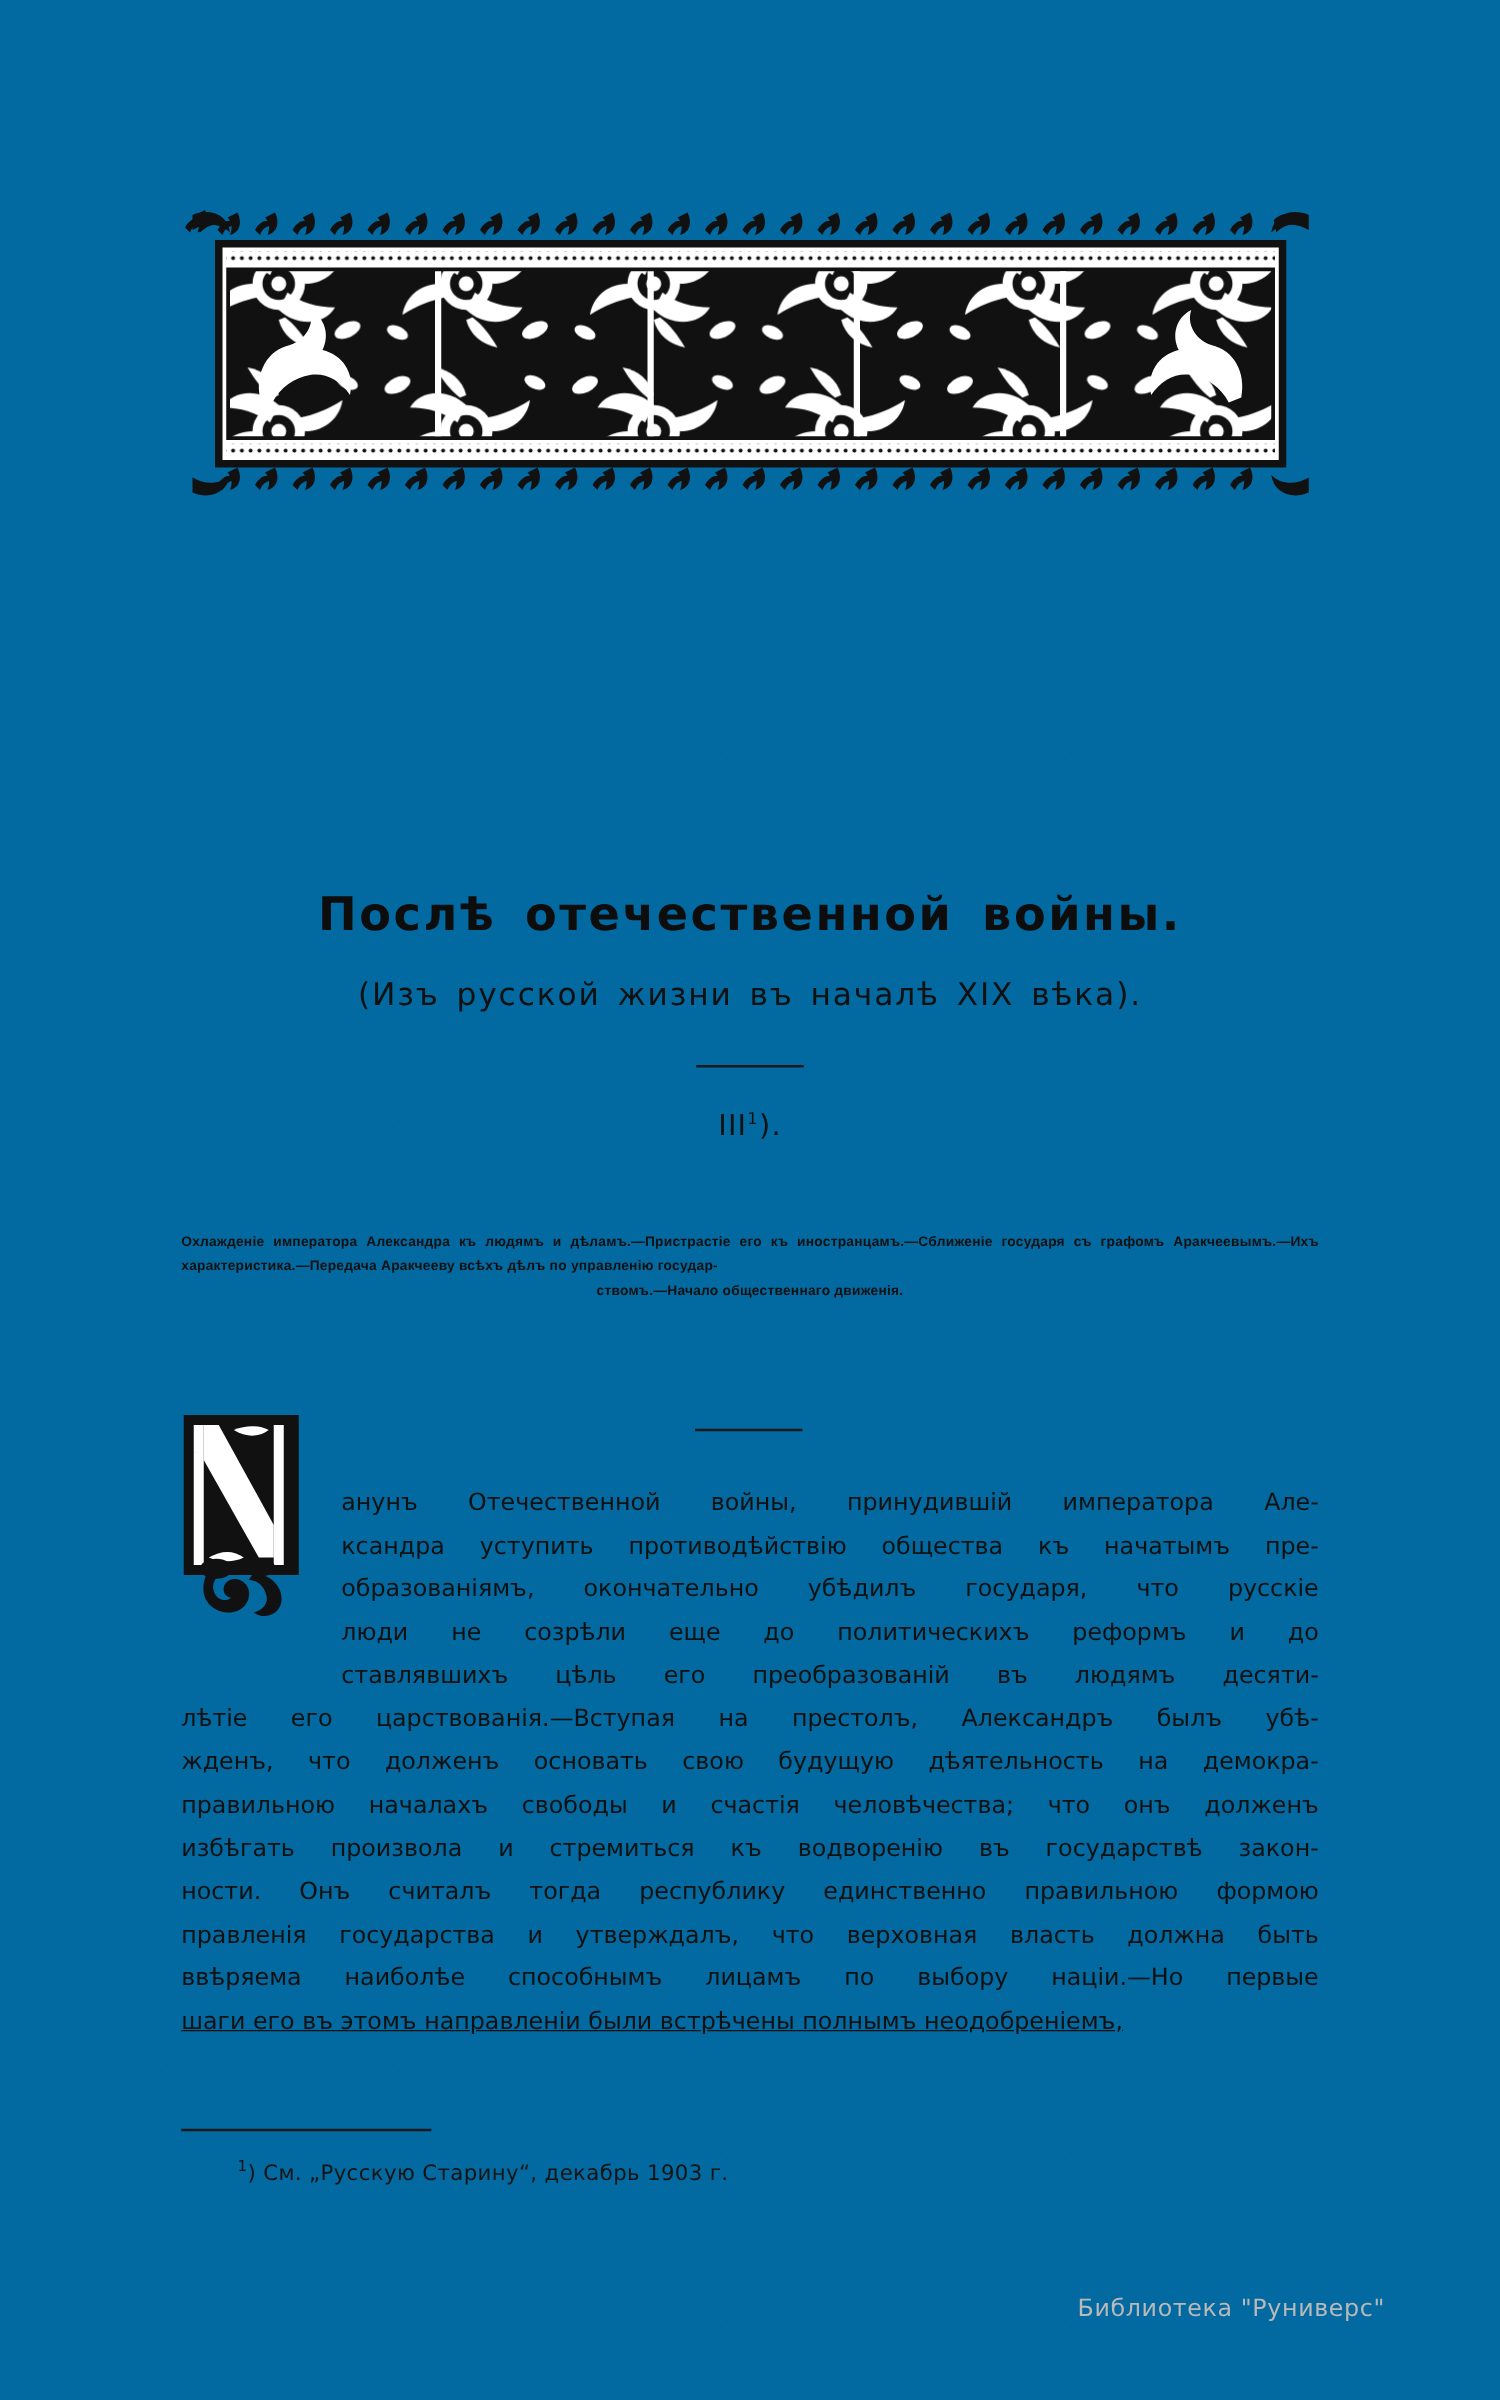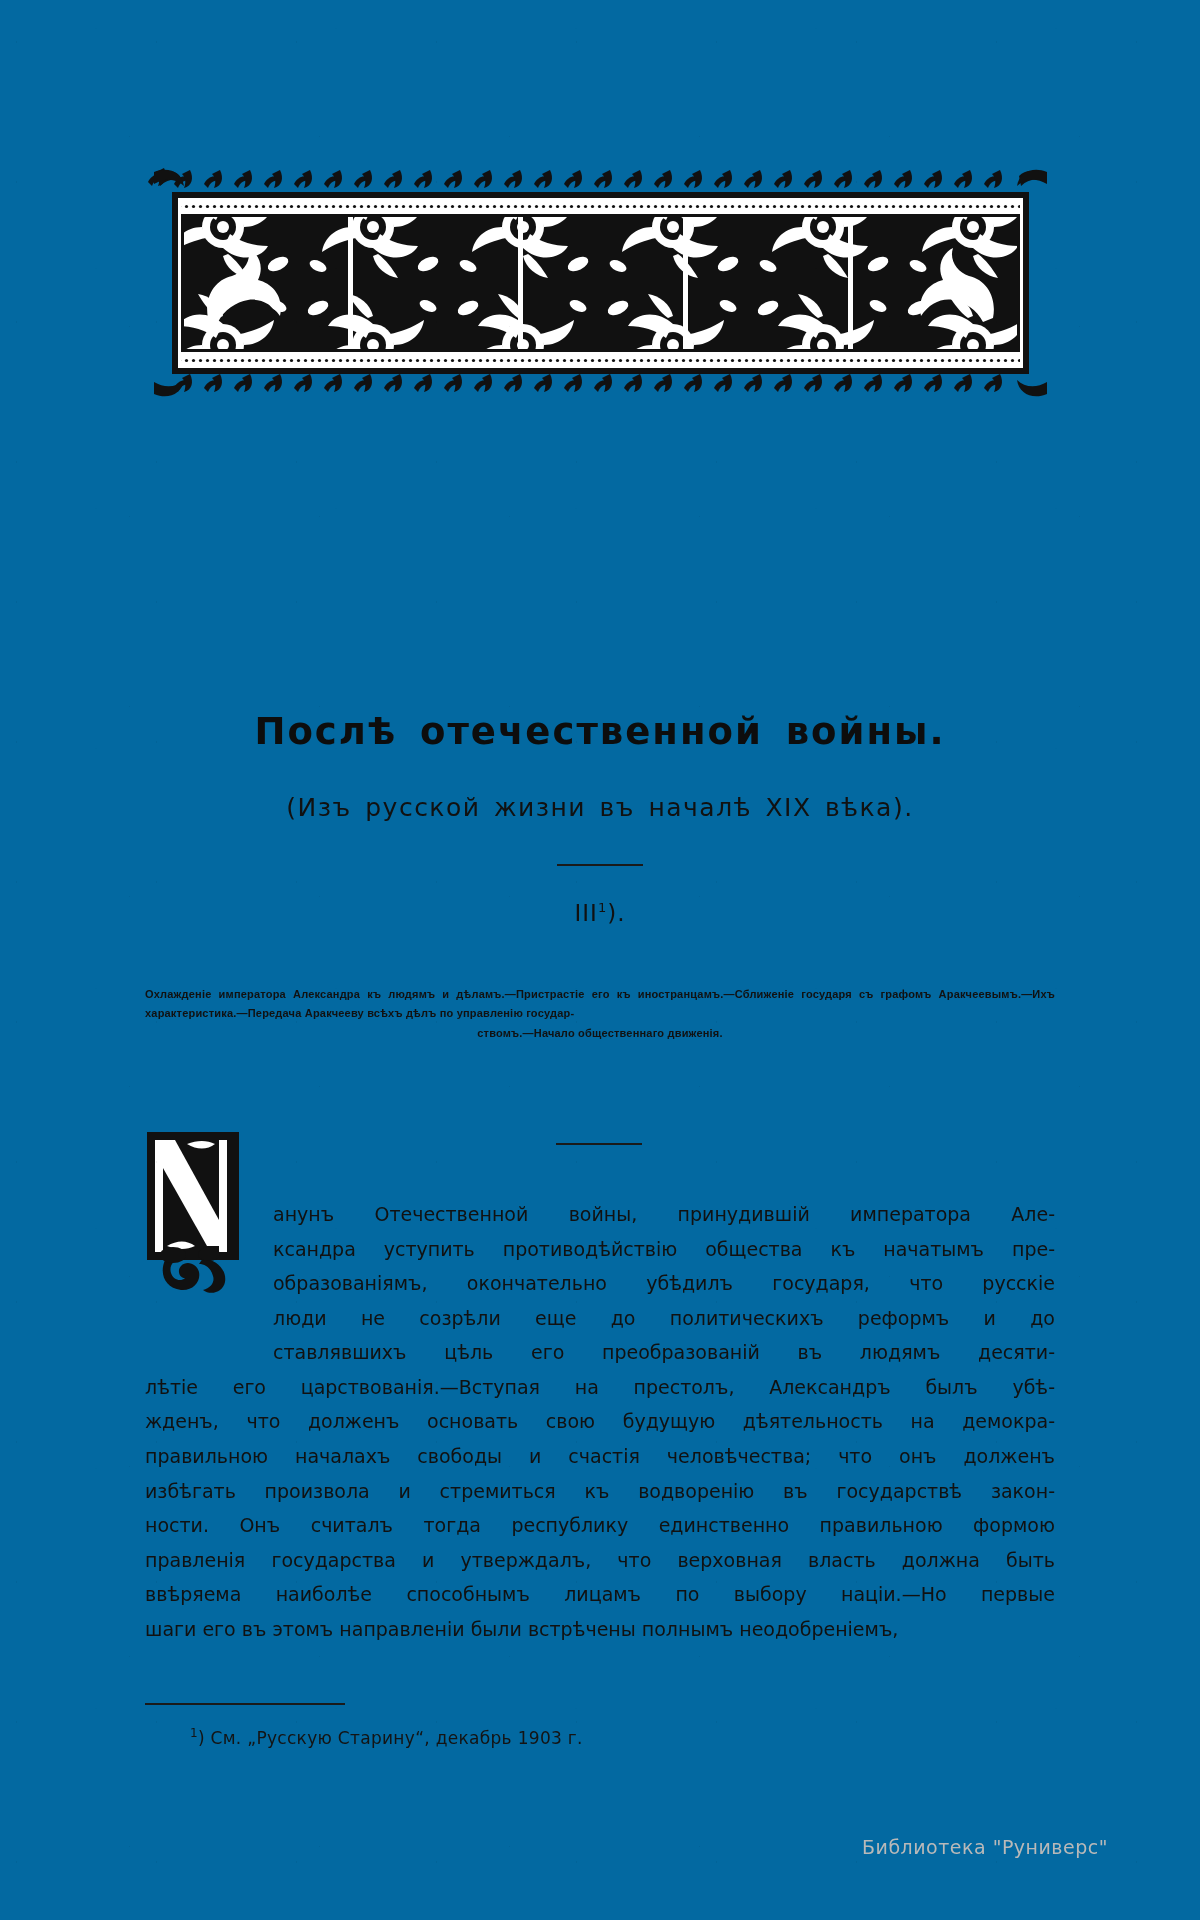--- a/index.html
+++ b/index.html
@@ -48,21 +48,21 @@
     letter-spacing: 2px;
     color: #0d0d0d;
     margin: 0;
     word-spacing: 8px;
   }
   .subtitle {
     font-family: "DejaVu Sans", sans-serif;
     font-size: 25px;
     letter-spacing: 1.5px;
     color: #111111;
-    margin: 40px 0 0 0;
+    margin: 28px 0 0 0;
     word-spacing: 4px;
   }
   .rule-short {
     width: 86px;
     height: 0;
     border-top: 2px solid #1a1a1a;
     margin: 42px auto 0 auto;
   }
   .section-number {
     font-family: "DejaVu Sans", sans-serif;
@@ -115,31 +115,31 @@
   .body-text {
     position: absolute;
     left: 145px;
     top: 1185px;
     width: 910px;
     font-family: "DejaVu Sans", sans-serif;
     font-size: 19px;
     line-height: 1.82;
     color: #111111;
     text-align: justify;
-    margin-top: 12px;
   }
   .body-text p { margin: 0; }
   .body-line {
     display: block;
     text-align: justify;
     text-align-last: justify;
     white-space: pre-wrap;
   }
   .body-line.no-justify {
     text-align-last: left;
+    text-decoration: underline;
   }
   .body-line.ind {
     padding-left: 128px;
   }
 
   
   .footnote-rule {
     position: absolute;
     left: 145px;
     top: 1703px;

